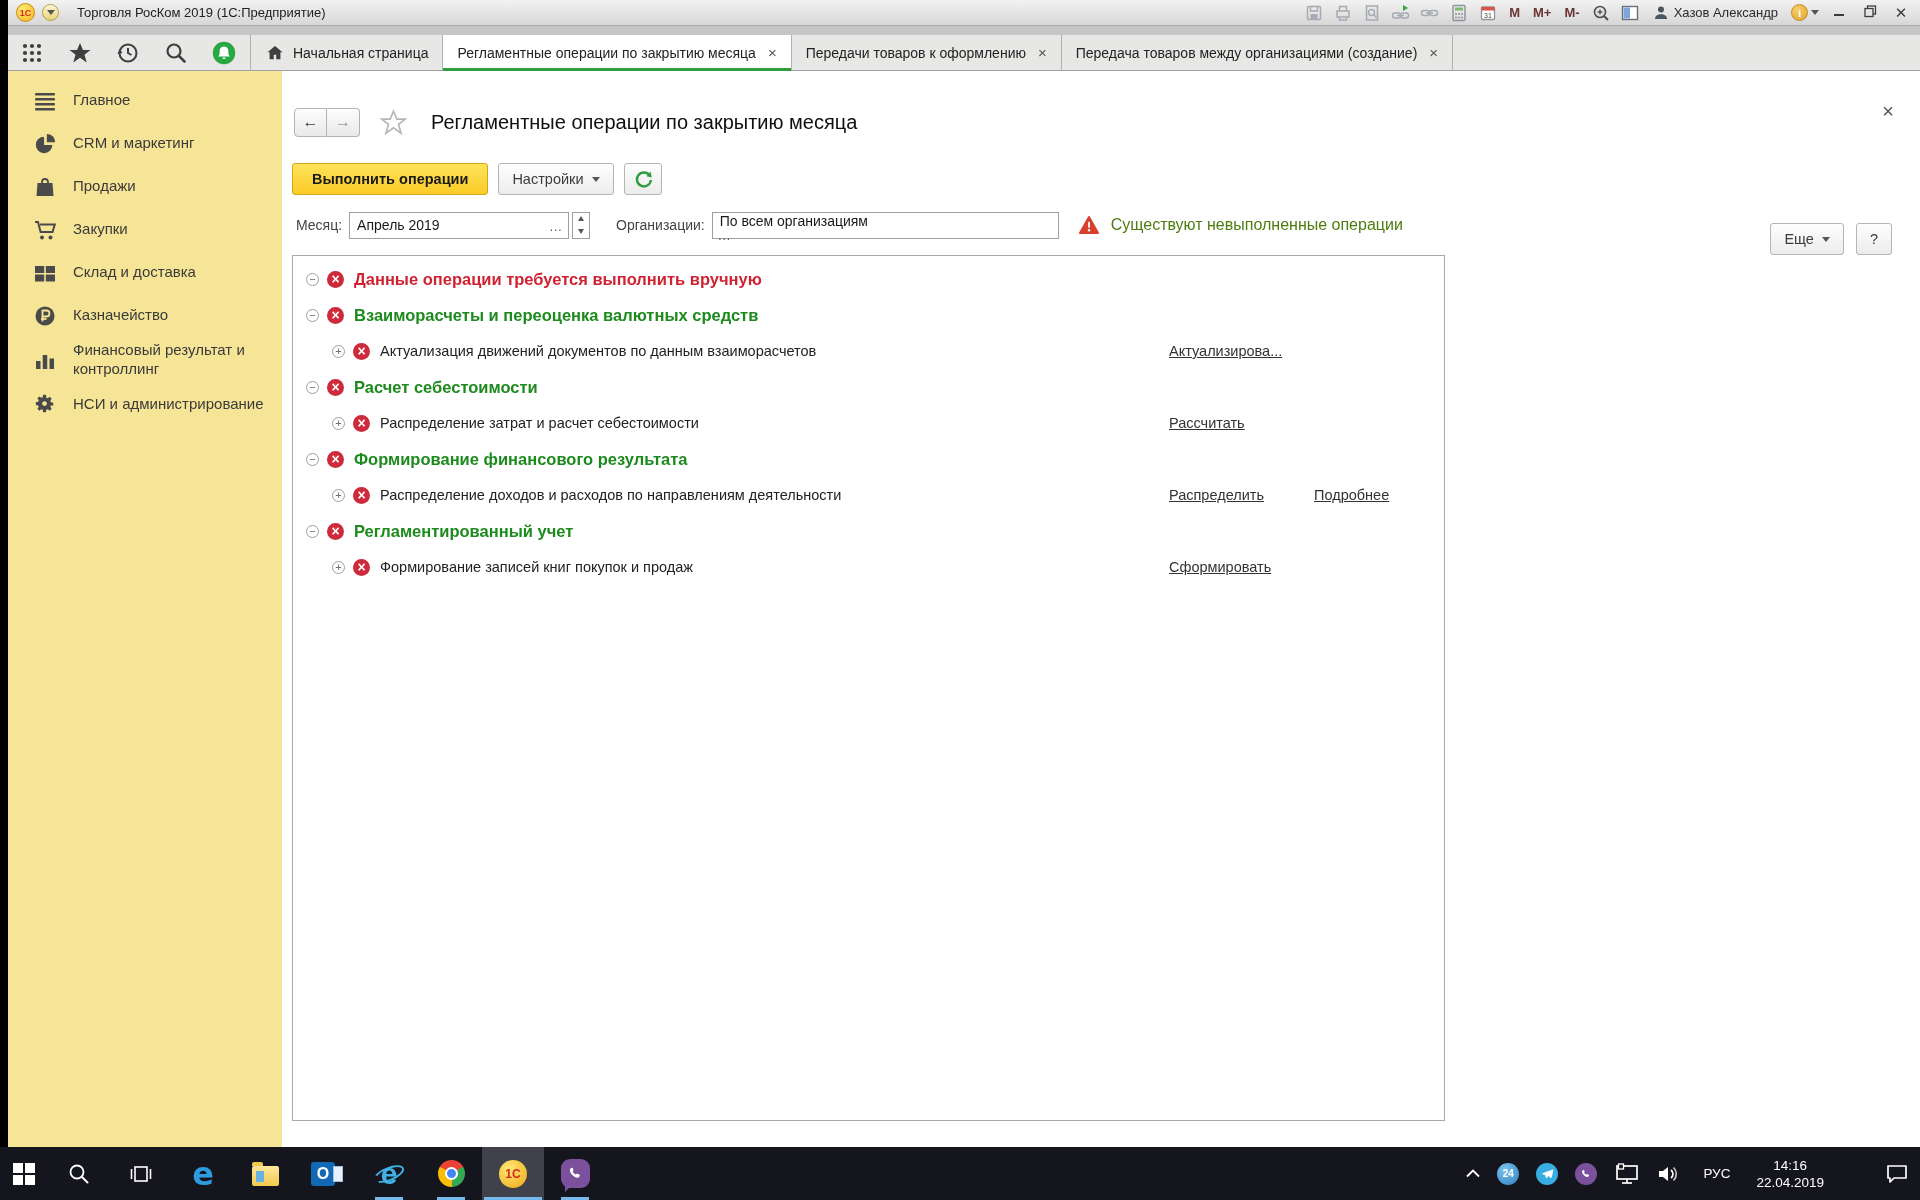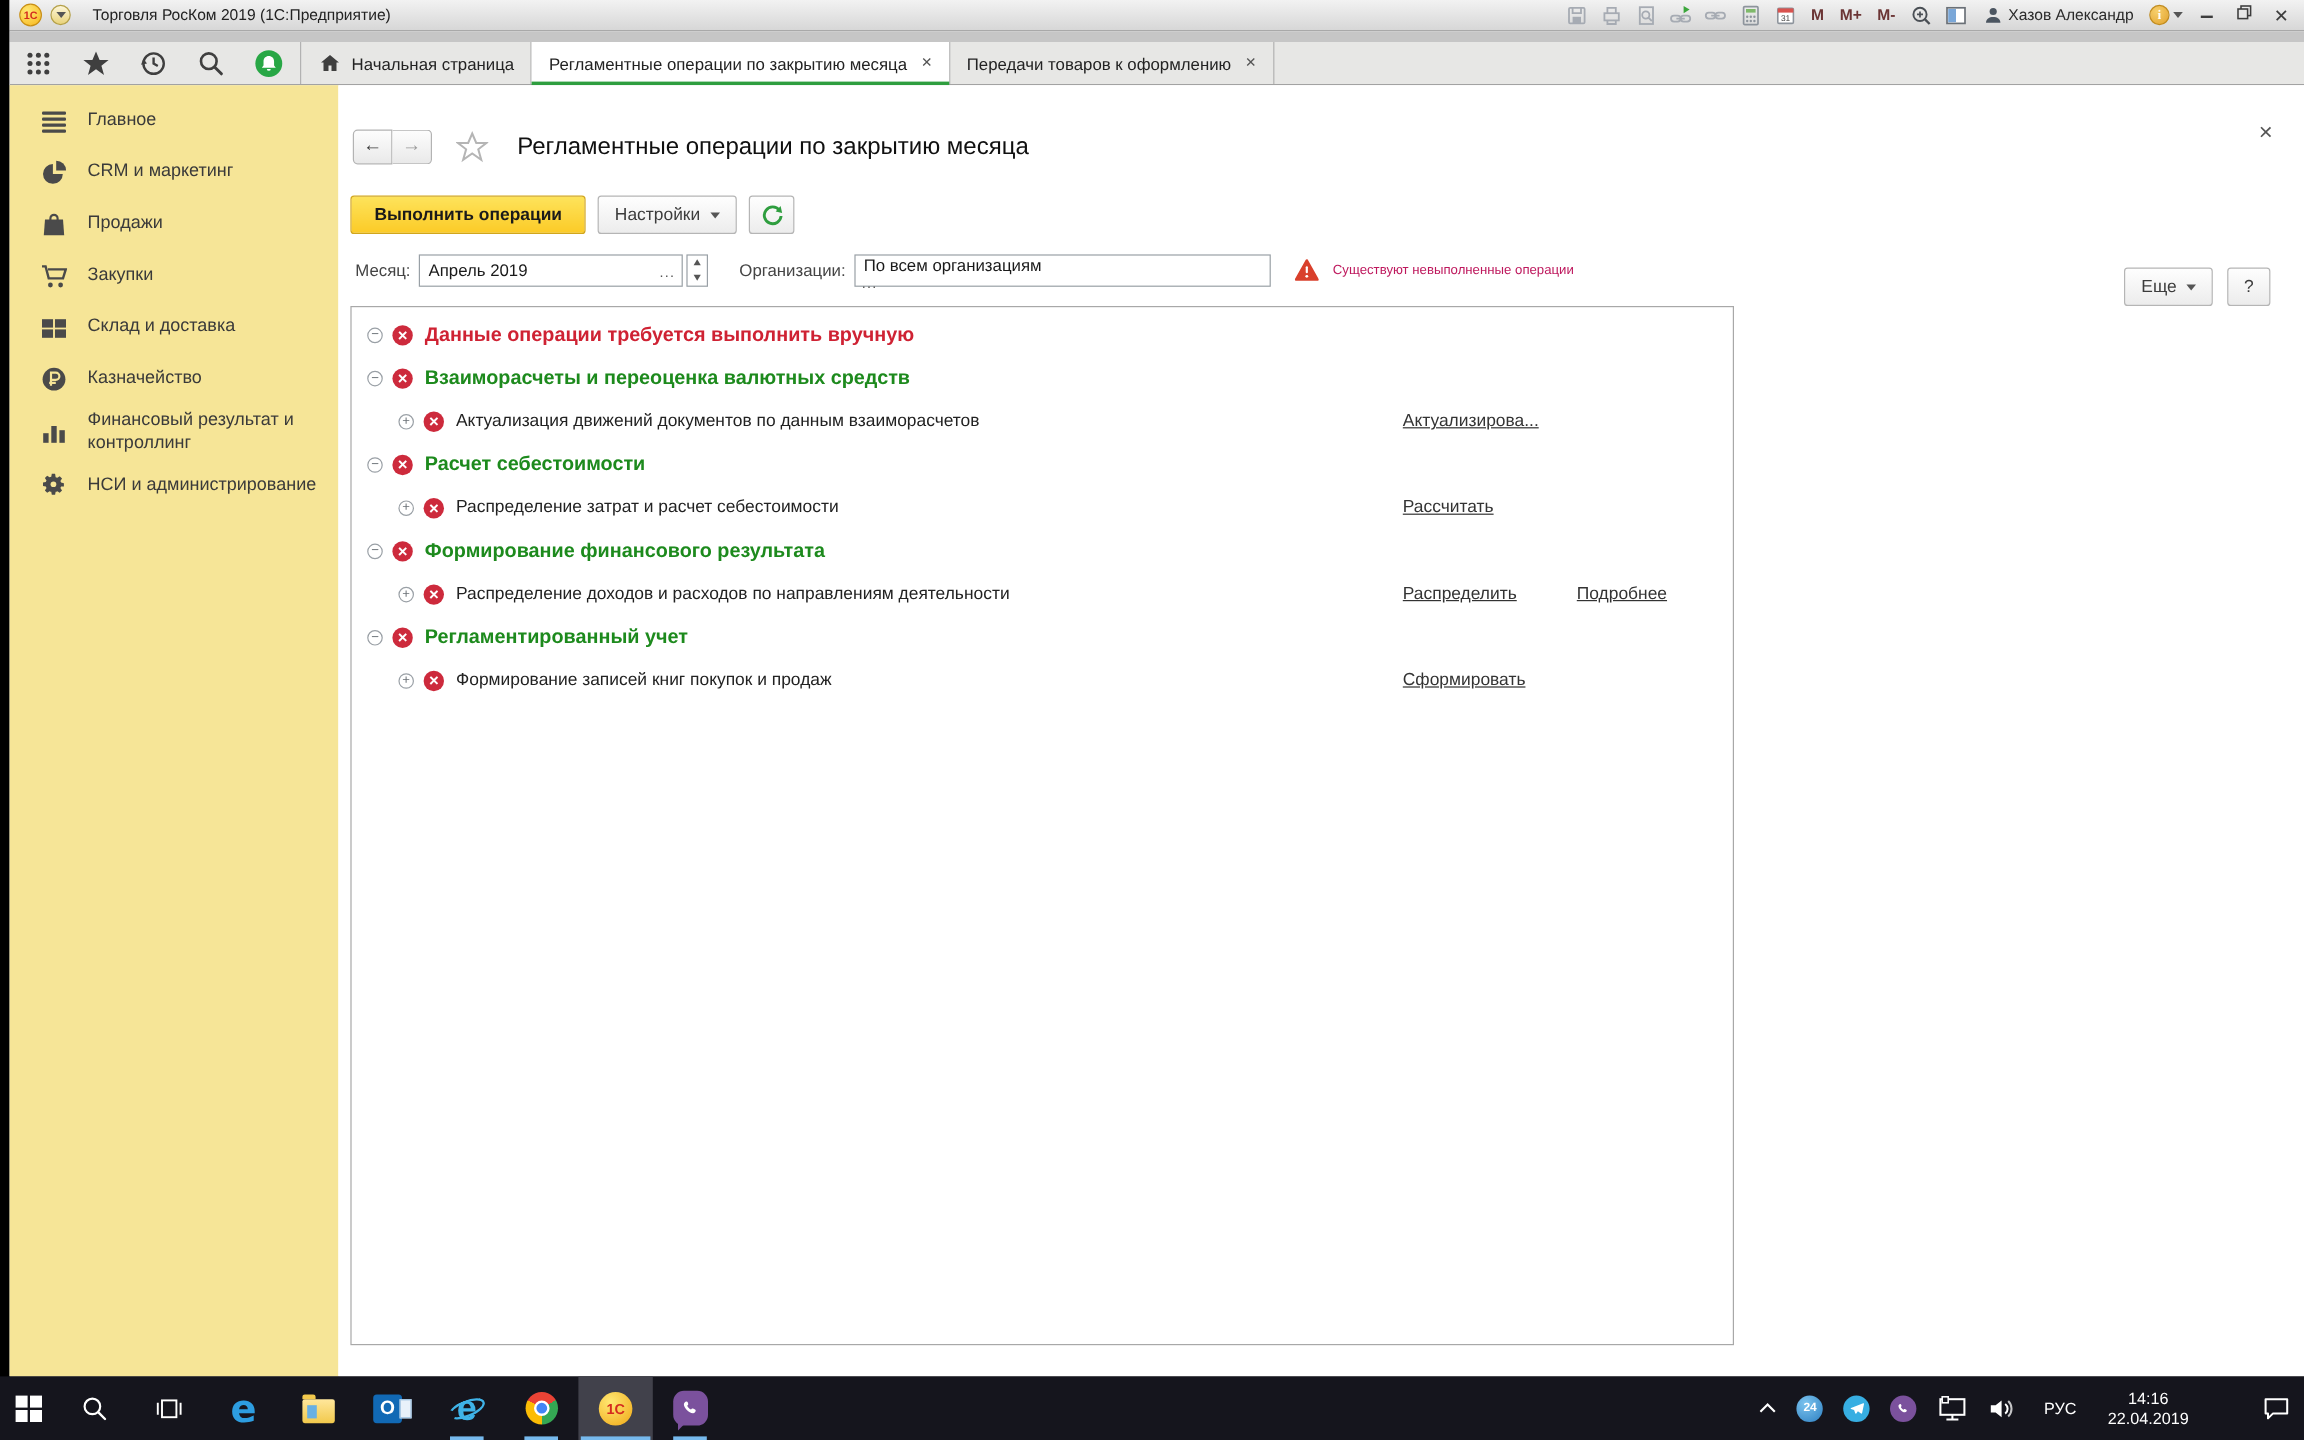--- a/index.html
+++ b/index.html
@@ -68,21 +68,21 @@
   .field input { border:none; outline:none; font-size:14px; font-family:inherit; color:#1a1a1a; padding:0 7px; flex:1 1 auto; min-width:0; background:transparent; }
   .dots { width:24px; display:flex; align-items:flex-end; justify-content:center; color:#555; font-size:12px; padding-bottom:4px; letter-spacing:1px; }
   .flabel { margin-right:7px; }
   .f-month { width:220px; margin-right:3px; }
   .f-org { width:347px;flex-direction:column; }
   .spinner { width:18px; height:27px; border:1px solid #99a0a6; display:flex; flex-direction:column; background:#fff; }
   .spincell { flex:1; display:flex; align-items:center; justify-content:center; }
   .tri-up { width:0; height:0; border-left:3.5px solid transparent; border-right:3.5px solid transparent; border-bottom:5px solid #555; }
   .tri-dn { width:0; height:0; border-left:3.5px solid transparent; border-right:3.5px solid transparent; border-top:5px solid #555; }
   .orgwrap { margin-left:26px; display:flex; align-items:center; }
-  .warn { margin-left:20px; display:flex; align-items:center; gap:12px; color:#be185d; font-size:11px; }
+  .warn { margin-left:20px; display:flex; align-items:center; gap:12px; color:#4d7c0f; font-size:16px; }
 
   
   .tree-panel { margin:16px 0 0 10px; width:1153px; height:866px; border:1px solid #a8a8a8; padding-top:5px; background:#fff; overflow:hidden; }
   .trow { height:36px; display:flex; align-items:center; position:relative; }
   .trow.group { padding-left:13px; }
   .trow.item { padding-left:39px; }
   .expander { width:13px; height:13px; border:1px solid #9aa0a6; border-radius:50%; color:#6a7076; font-size:11px; line-height:10px; text-align:center; background:#fff; flex:0 0 auto; }
   .expander.minus::before { content:"−"; }
   .expander.plus::before { content:"+"; }
   .xcircle { width:17px; height:17px; border-radius:50%; background:#cd2a3c; color:#fff; font-size:14px; font-weight:bold; line-height:16px; text-align:center; margin-left:8px; flex:0 0 auto; }
@@ -289,20 +289,24 @@
       <span>Начальная страница</span>
     </div>
     <div class="tab active">
       <span>Регламентные операции по закрытию месяца</span>
       <span class="tclose"></span>
     </div>
     <div class="tab">
       <span>Передачи товаров к оформлению</span>
       <span class="tclose"></span>
     </div>
+    <div class="tab">
+      <span>Передача товаров между организациями (создание)</span>
+      <span class="tclose"></span>
+    </div>
   </div>
 
   <div class="main">
     <div class="sidebar">
       <div class="sbitem">
         <span class="sbico">
             <svg width="22" height="22" viewBox="0 0 22 22">
               <g fill="#4a4a4a">
                 <rect x="1" y="3" width="20" height="2.6" rx="1"></rect>
                 <rect x="1" y="8" width="20" height="2.6" rx="1"></rect>

